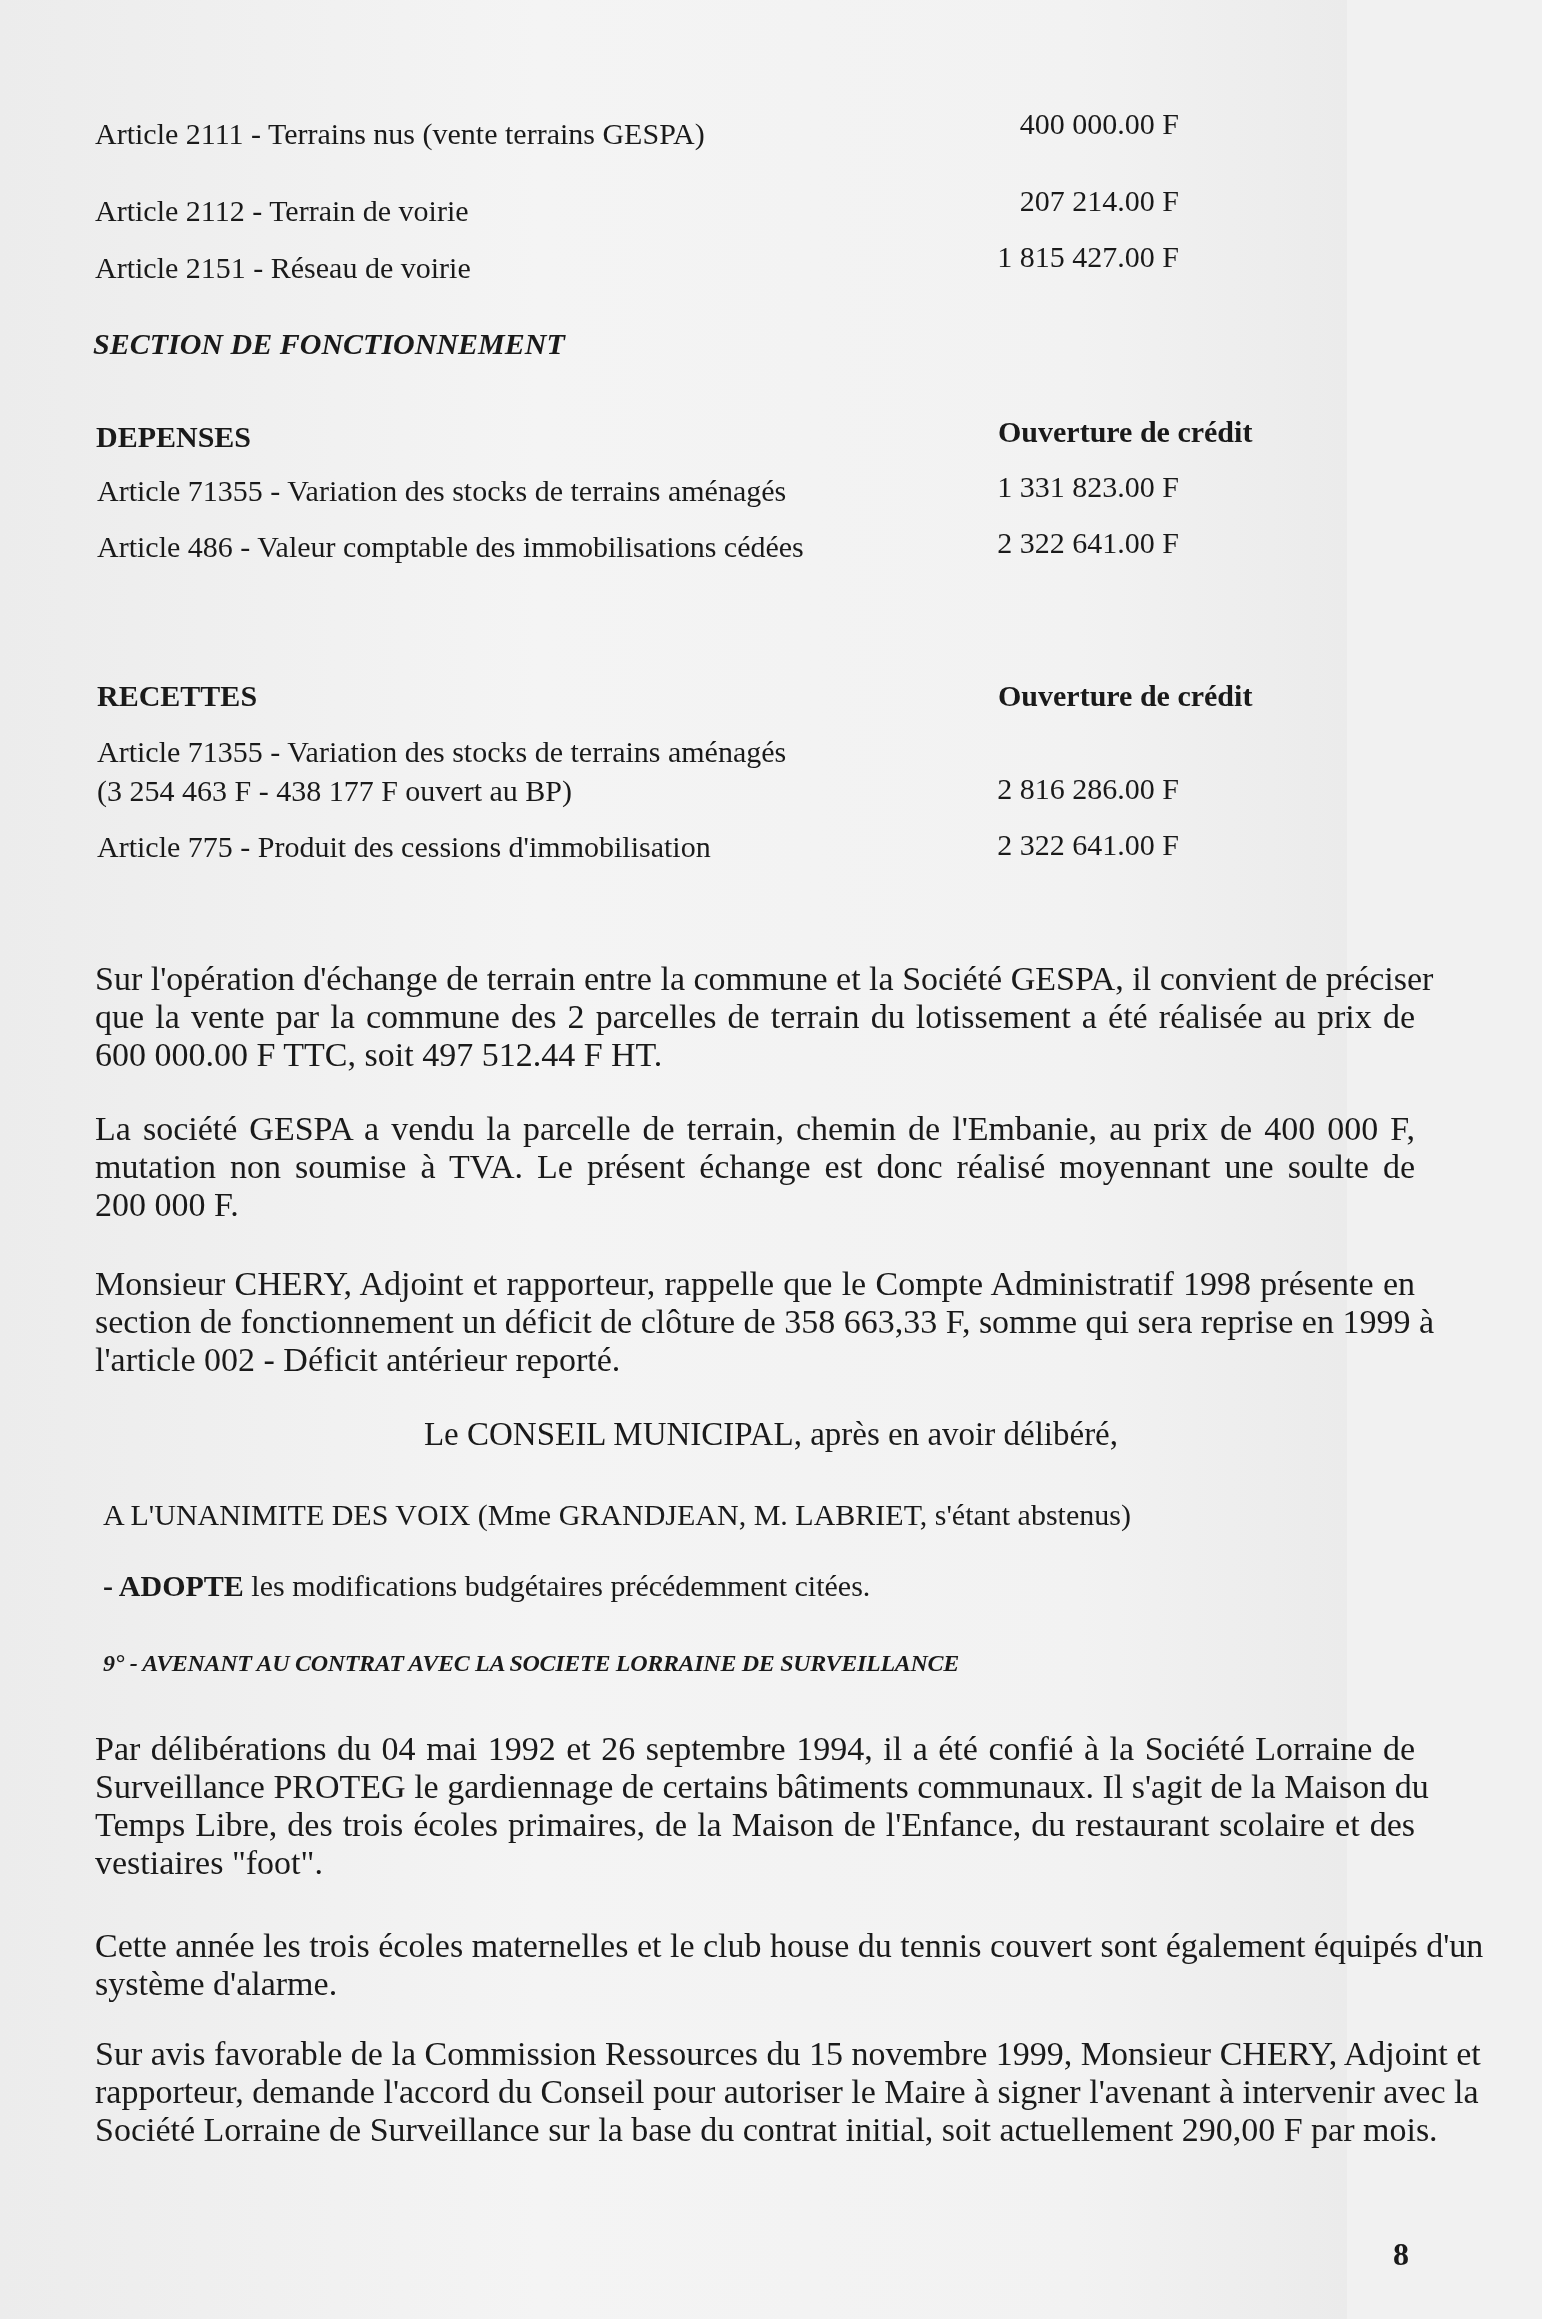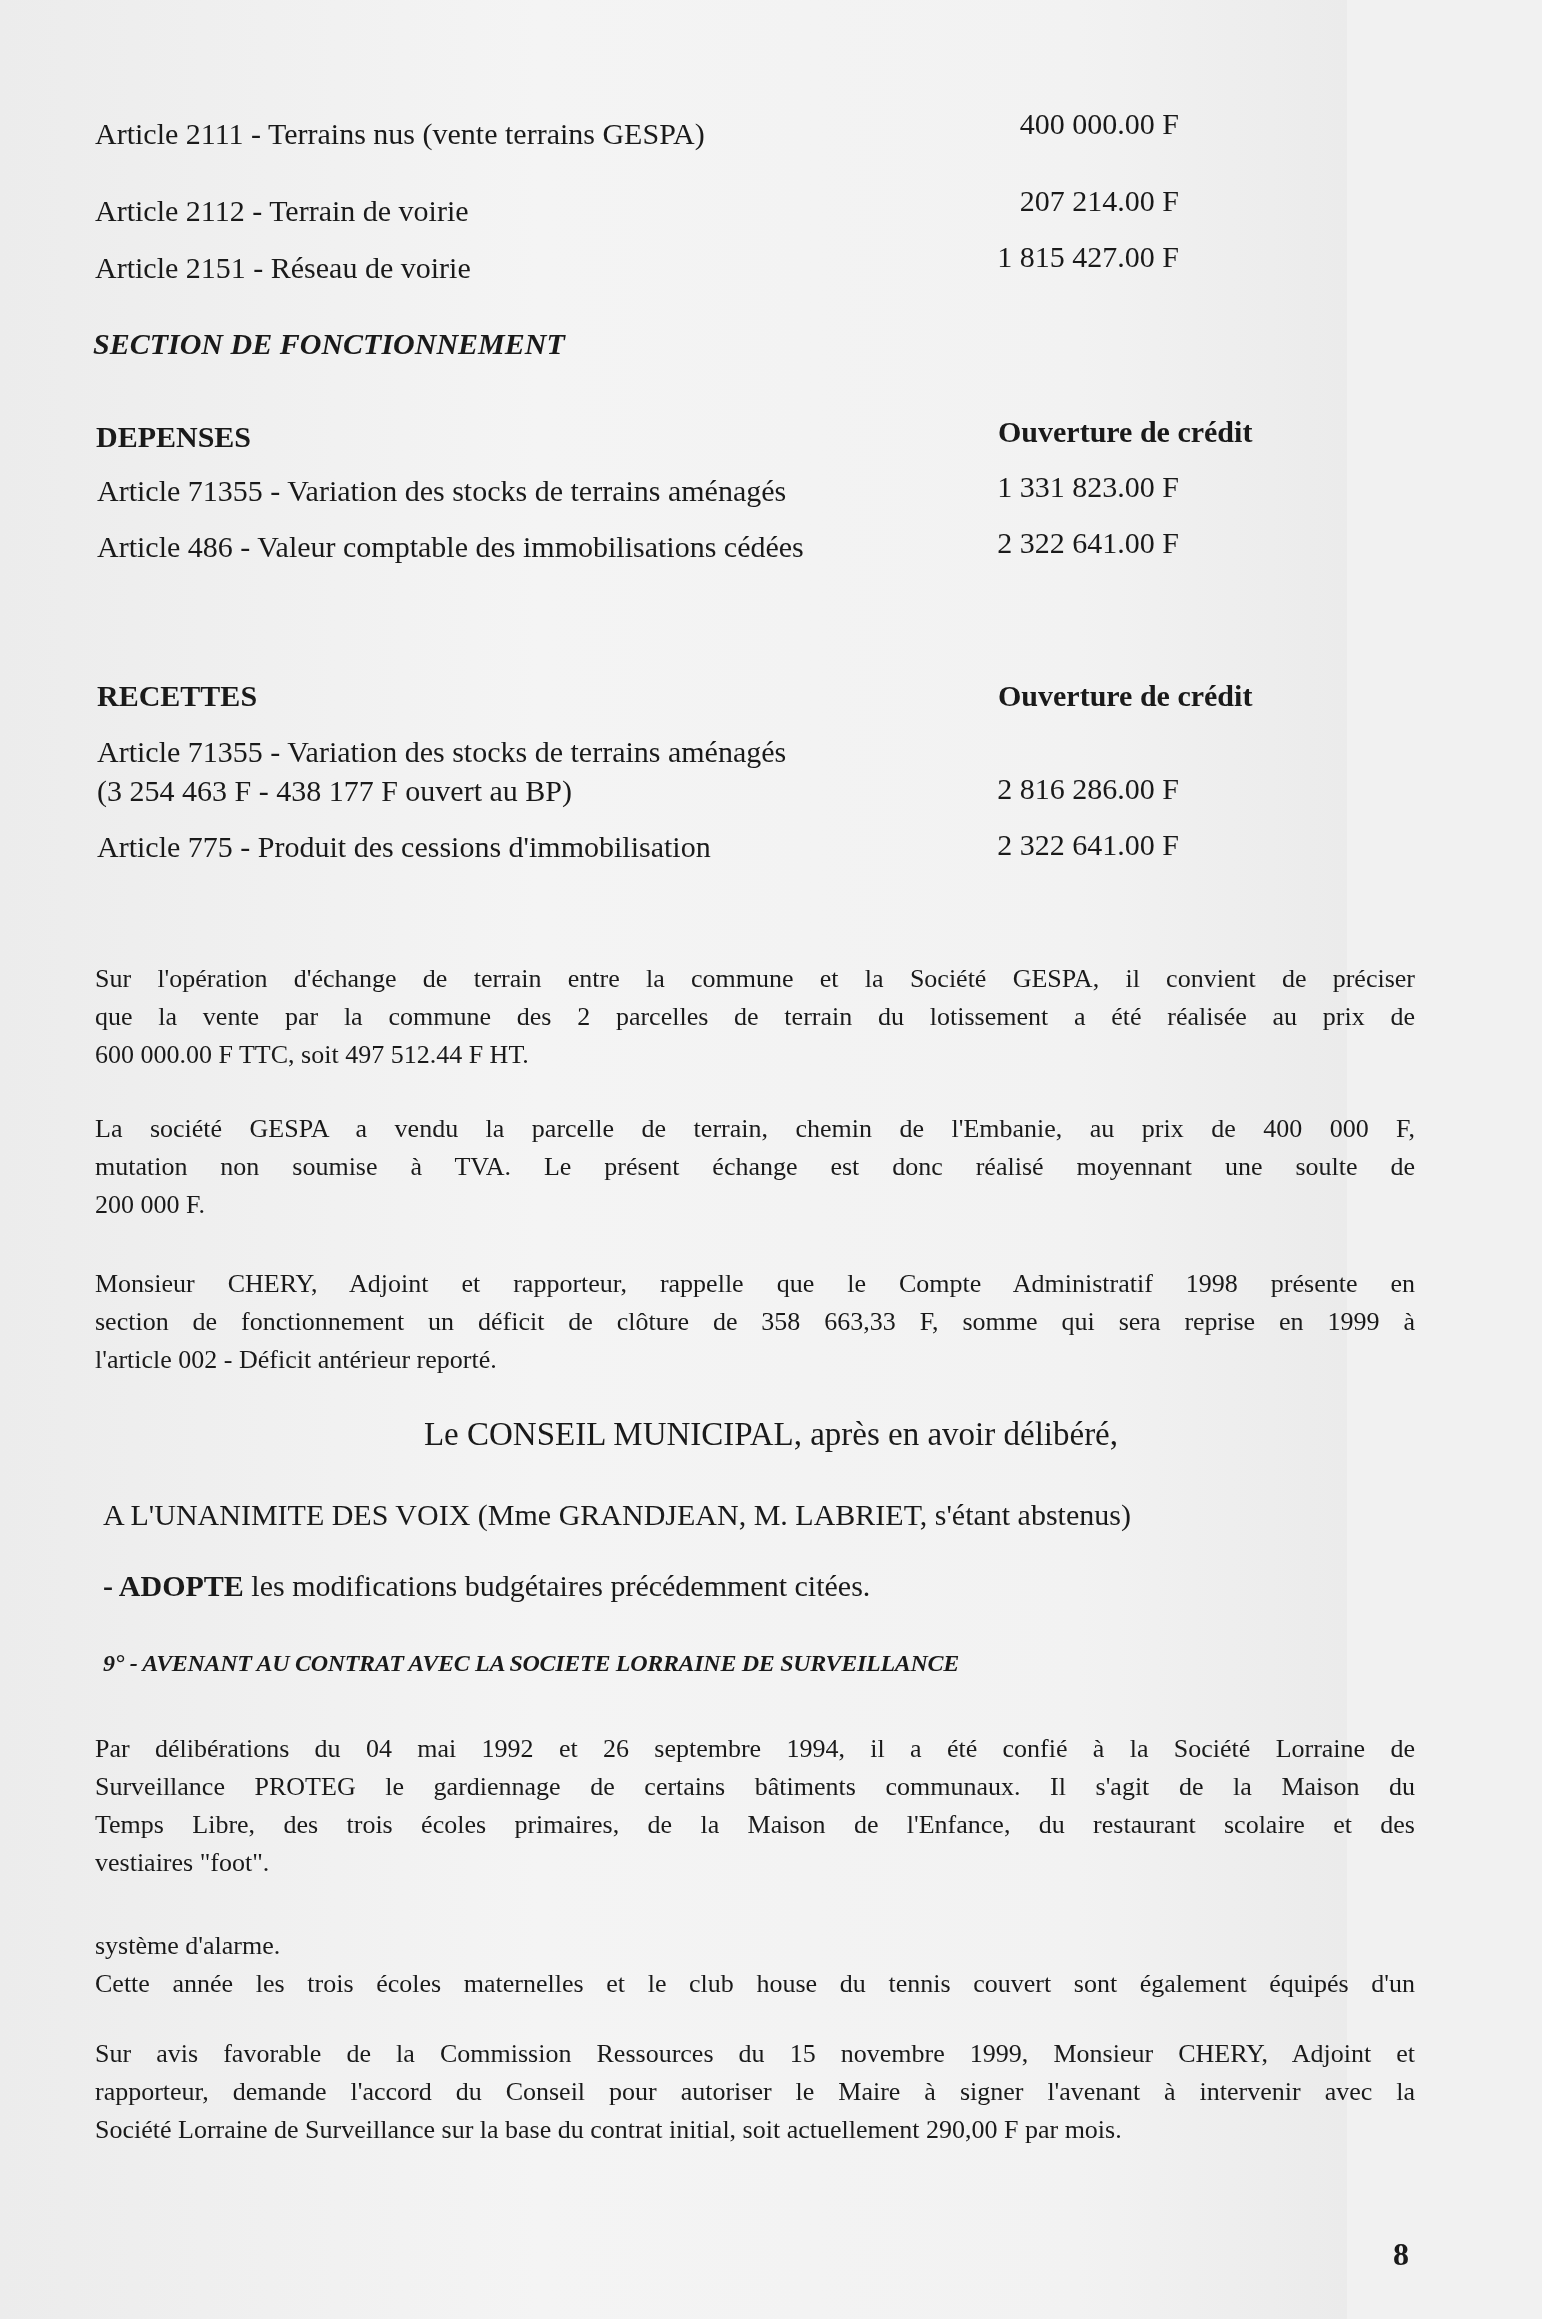--- a/index.html
+++ b/index.html
@@ -10,21 +10,21 @@
     color: #1a1a1a;
     position: relative;
     overflow: hidden;
   }
   .page { position: absolute; left: 0; top: 0; width: 1347px; height: 2319px;
     background: linear-gradient(90deg, #ececec 0%, #f4f4f4 40%, #f2f2f2 80%, #ebebeb 100%); }
   .abs { position: absolute; white-space: nowrap; font-size: 30px; line-height: 36px; }
   .amt { position: absolute; right: 168px; white-space: nowrap; font-size: 30px; line-height: 36px; text-align: right; }
   .bold { font-weight: bold; }
   .ital-bold { font-weight: bold; font-style: italic; }
-  .para { position: absolute; left: 95px; width: 1320px; font-size: 26px; line-height: 38px; text-align: justify; }
+  .para { position: absolute; left: 95px; width: 1320px; font-size: 34px; line-height: 38px; text-align: justify; }
   .para span.line { display: block; text-align: justify; text-align-last: justify; white-space: nowrap; }
   .para span.line.last { text-align-last: left; }
   .center { position: absolute; left: 0; width: 1542px; text-align: center; font-size: 33px; line-height: 36px; }
   .heading9 { position: absolute; left: 103px; font-size: 24px; font-weight: bold; font-style: italic; white-space: nowrap; letter-spacing: -0.3px; }
   .pagenum { position: absolute; left: 1393px; top: 2236px; font-size: 32px; font-weight: bold; }
 </style>
 </head>
 <body>
 
 <div class="page">
@@ -86,22 +86,22 @@
   <div class="heading9" style="top:1650px;">9° - AVENANT AU CONTRAT AVEC LA SOCIETE LORRAINE DE SURVEILLANCE</div>
 
   <div class="para" style="top:1730px;">
     <span class="line">Par délibérations du 04 mai 1992 et 26 septembre 1994, il a été confié à la Société Lorraine de</span>
     <span class="line">Surveillance PROTEG le gardiennage de certains bâtiments communaux. Il s'agit de la Maison du</span>
     <span class="line">Temps Libre, des trois écoles primaires, de la Maison de l'Enfance, du restaurant scolaire et des</span>
     <span class="line last">vestiaires "foot".</span>
   </div>
 
   <div class="para" style="top:1927px;">
+    <span class="line">Cette année les trois écoles maternelles et le club house du tennis couvert sont également équipés d'un</span>
     <span class="line last">système d'alarme.</span>
-    <span class="line">Cette année les trois écoles maternelles et le club house du tennis couvert sont également équipés d'un</span>
   </div>
 
   <div class="para" style="top:2035px;">
     <span class="line">Sur avis favorable de la Commission Ressources du 15 novembre 1999, Monsieur CHERY, Adjoint et</span>
     <span class="line">rapporteur, demande l'accord du Conseil pour autoriser le Maire à signer l'avenant à intervenir avec la</span>
     <span class="line last">Société Lorraine de Surveillance sur la base du contrat initial, soit actuellement 290,00 F par mois.</span>
   </div>
 
   <div class="pagenum">8</div>
 </div>

